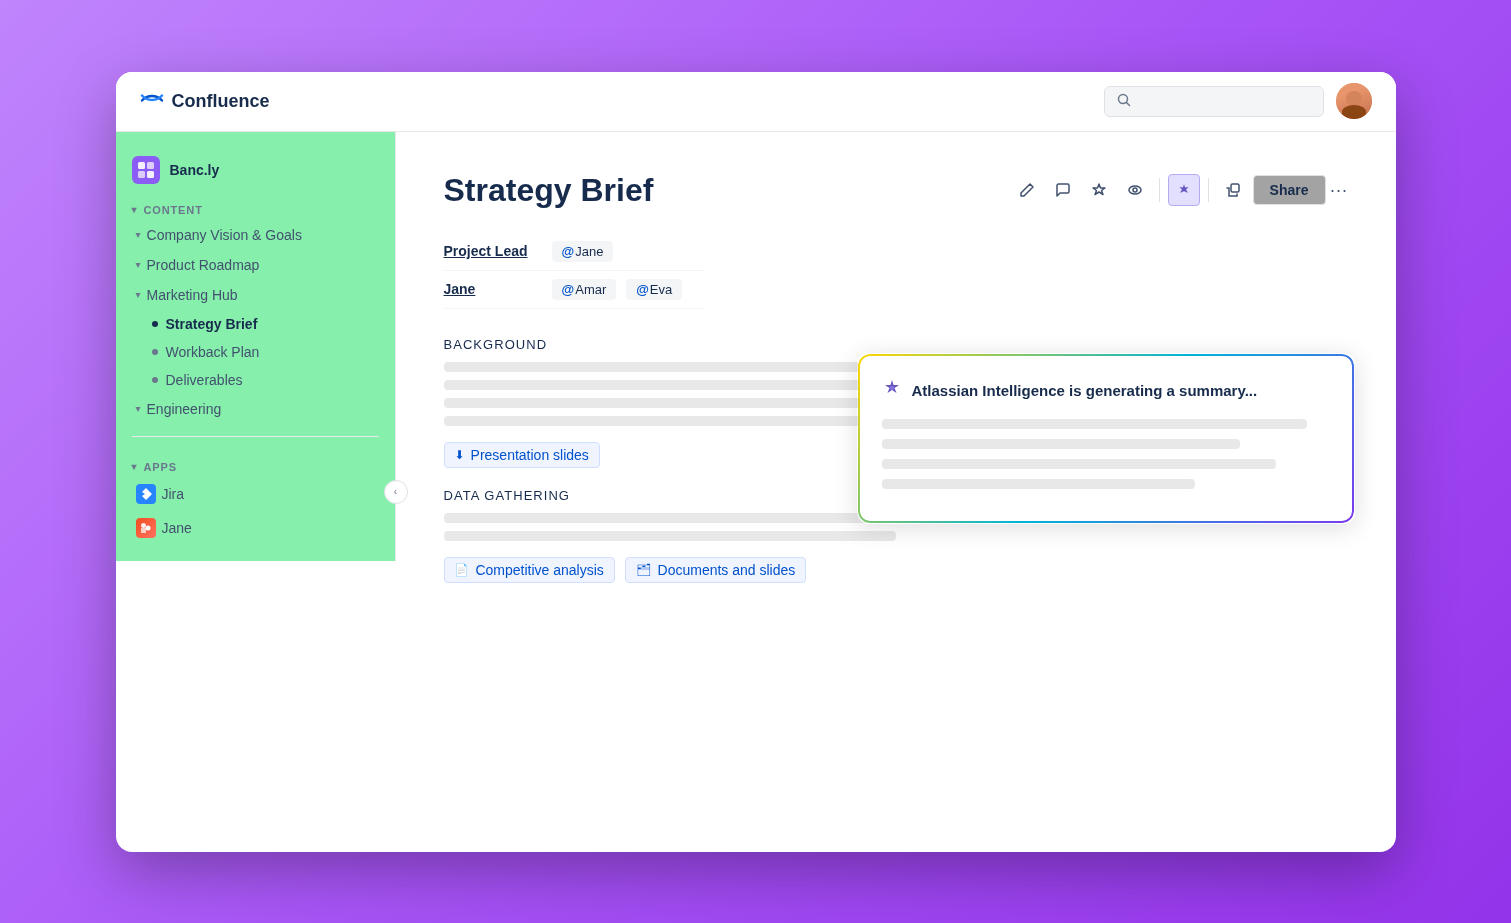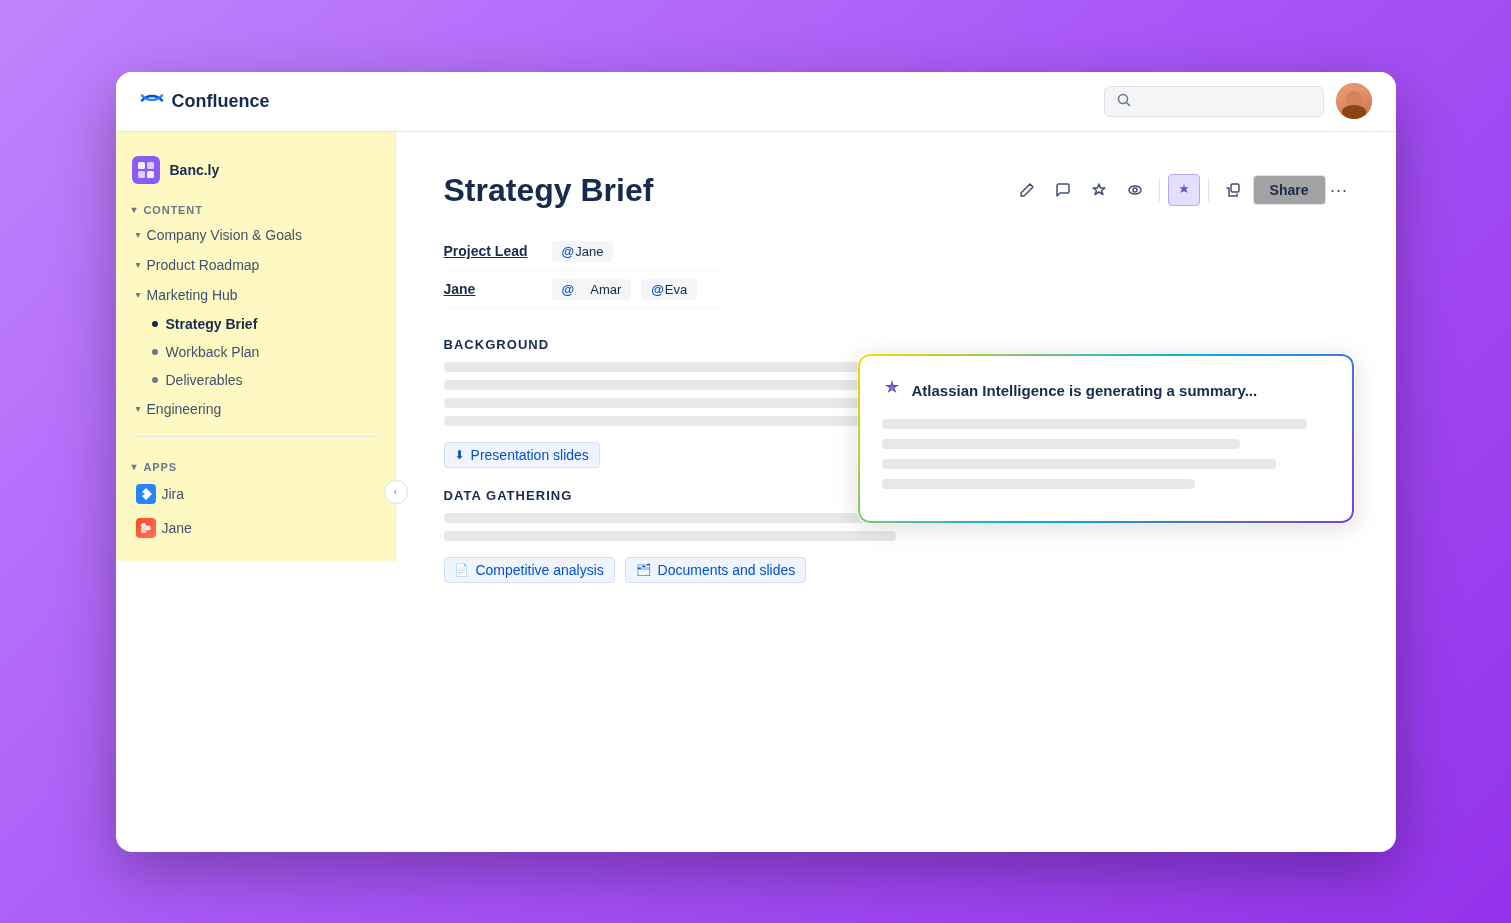--- a/index.html
+++ b/index.html
@@ -118,21 +118,21 @@
       display: flex;
       flex: 1;
     }
 
     
     .sidebar {
       width: 280px;
       min-width: 280px;
       border-right: 1px solid #E8E8E8;
       padding: 16px 0;
-      background: #fef9c3;
+      background: #86efac;
     }
     .workspace-item {
       display: flex;
       align-items: center;
       gap: 10px;
       padding: 8px 16px;
       cursor: pointer;
     }
     .workspace-icon {
       width: 28px;
@@ -353,21 +353,21 @@
       margin-right: 6px;
     }
     .at-sign {
       color: #0052CC;
       font-weight: 600;
     }
 
     
     .section-header {
       font-size: 13px;
-      font-weight: 700;
+      font-weight: 400;
       color: #172B4D;
       letter-spacing: 0.08em;
       text-transform: uppercase;
       margin-bottom: 10px;
       margin-top: 20px;
     }
 
     
     .skeleton-line {
       height: 10px;
@@ -615,21 +615,21 @@
               <span class="at-sign">@</span>
                   <span style="margin-left:1px;">Jane</span>
             </span>
           </td>
         </tr>
         <tr>
           <td>Jane</td>
           <td>
             <span class="meta-tag">
               <span class="at-sign">@</span>
-                  <span style="margin-left:16px;">Amar</span>
+                  <span style="margin-left:1px;">Amar</span>
             </span>
             <span class="meta-tag">
               <span class="at-sign">@</span>
                   <span style="margin-left:1px;">Eva</span>
             </span>
           </td>
         </tr>
       </tbody>
         </table>
 

